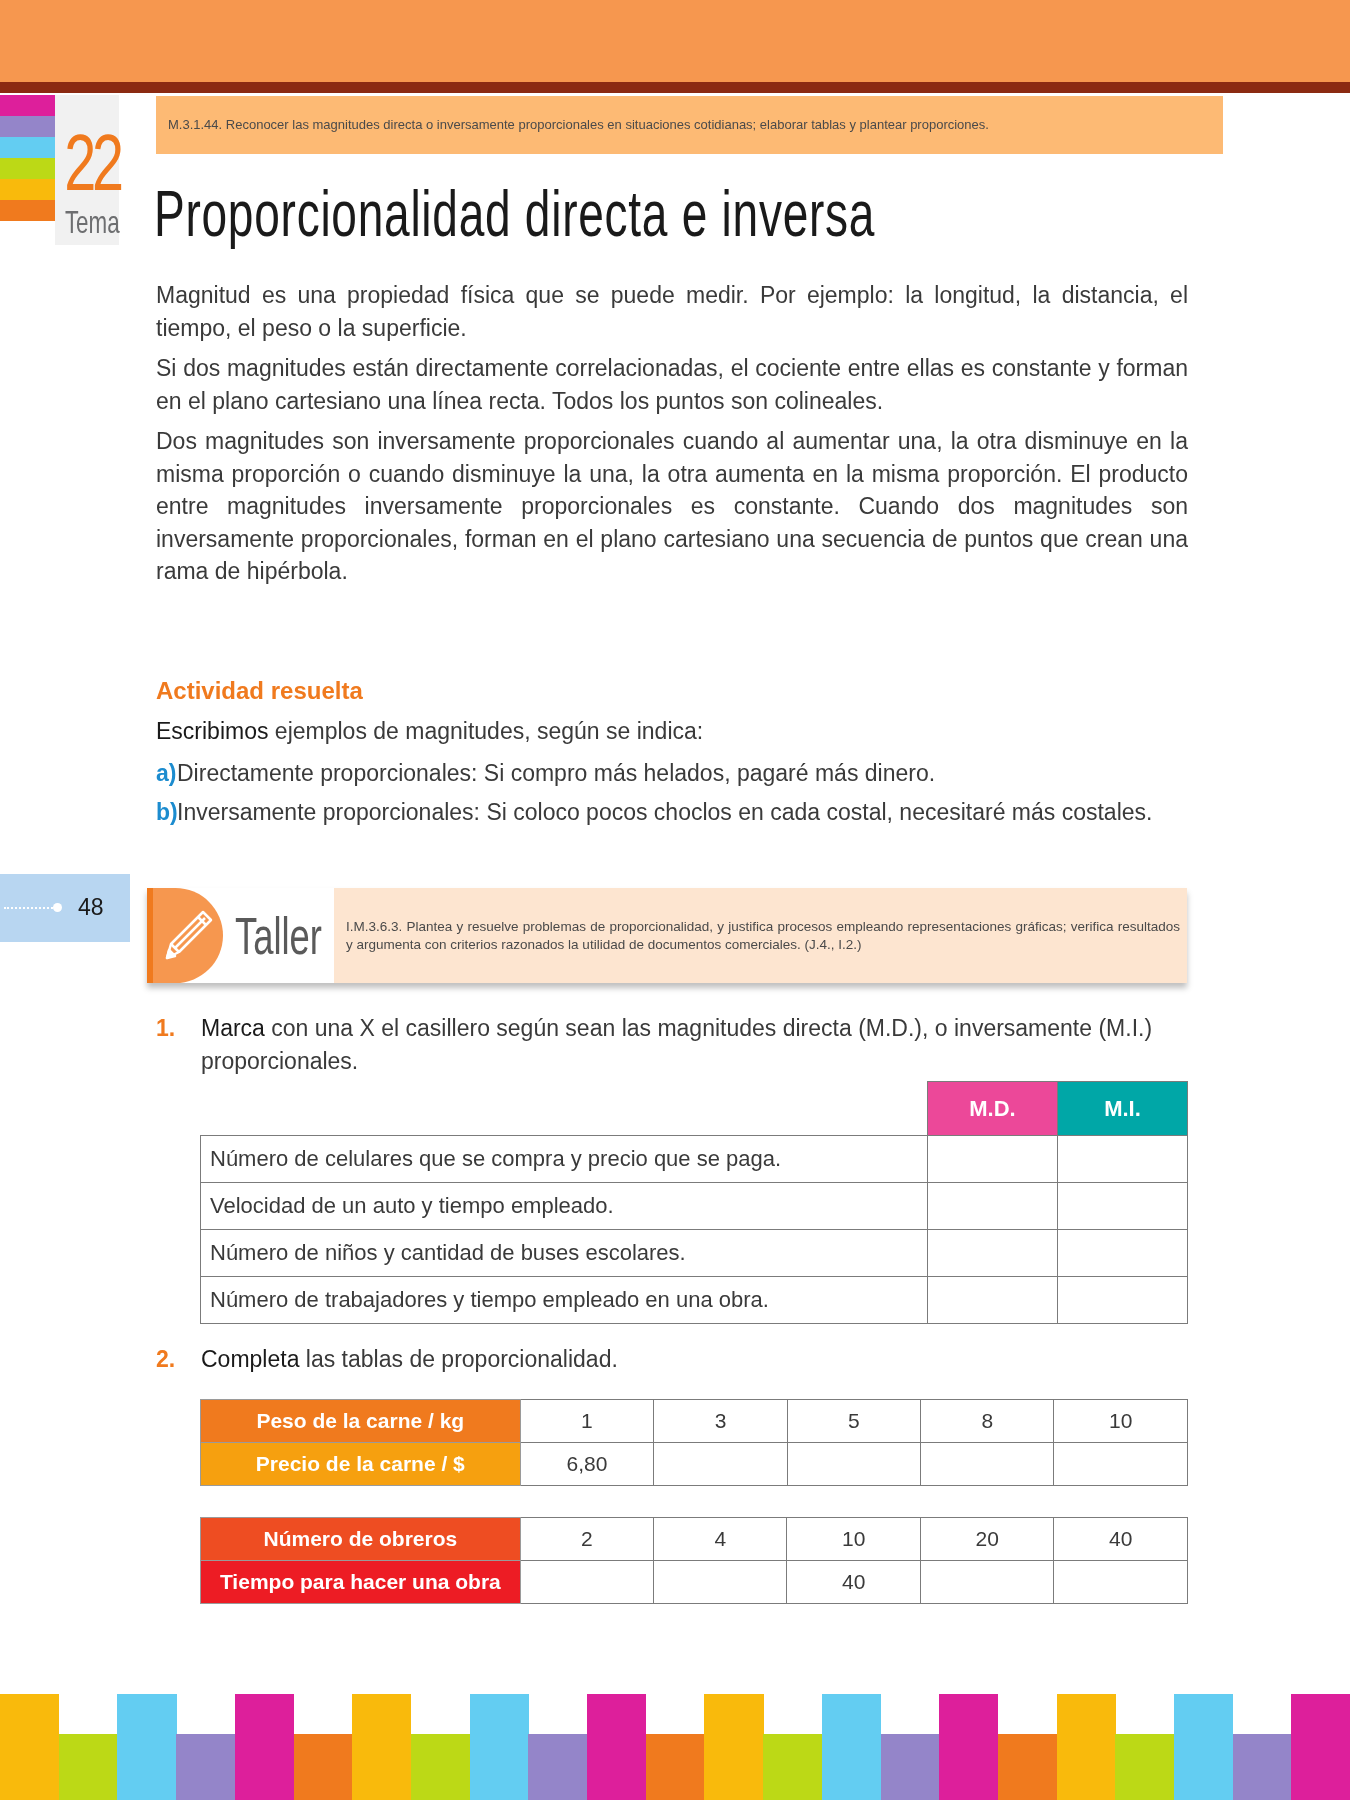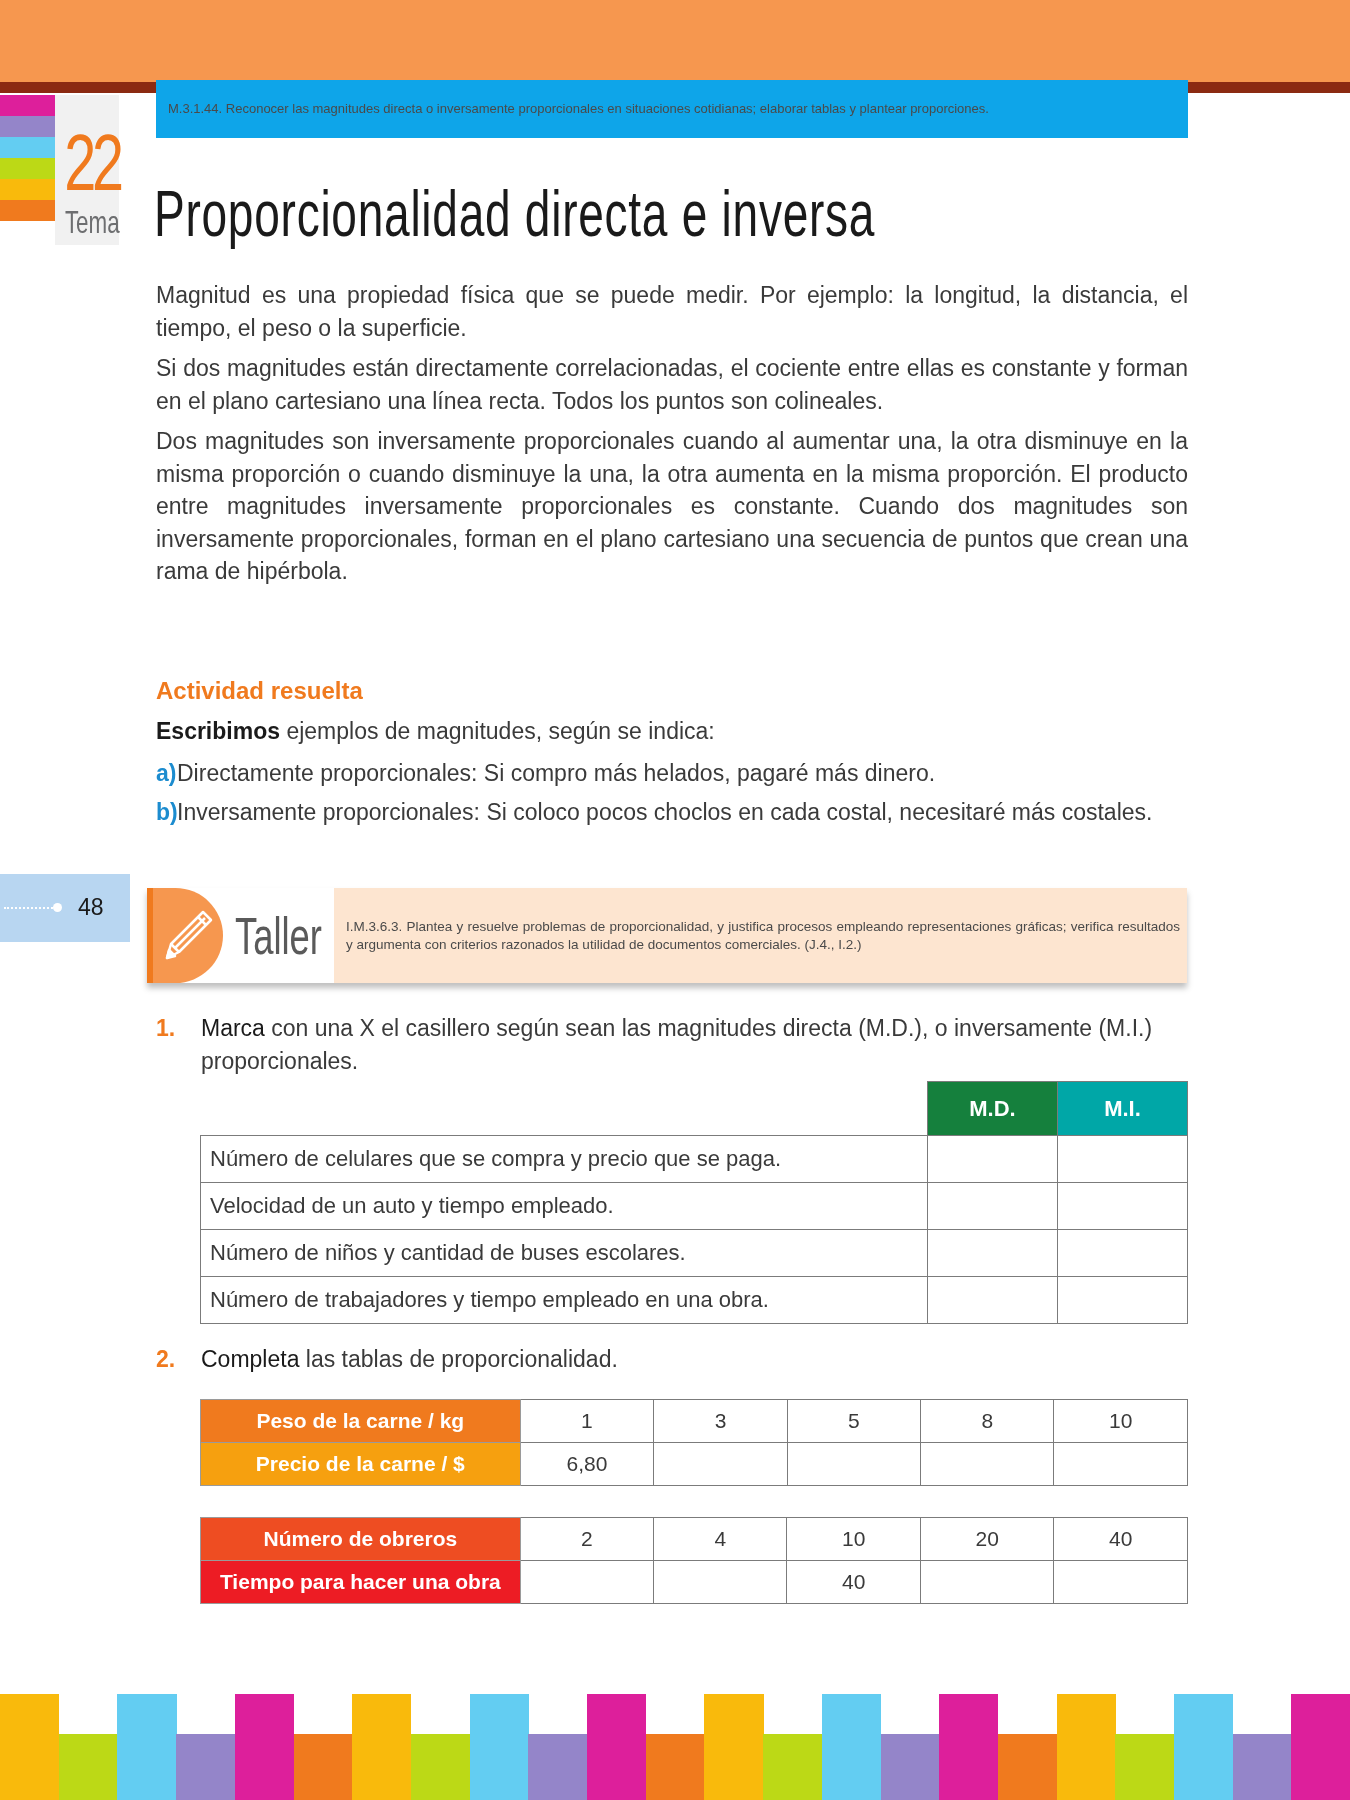--- a/index.html
+++ b/index.html
@@ -11,33 +11,33 @@
   .side-strip { position: absolute; left: 0; top: 95px; width: 55px; }
   .side-strip div { height: 21px; }
 
   .tema-box { position: absolute; left: 55px; top: 95px; width: 64px; height: 150px; background: #f1f1f1; }
   .tema-num { position: absolute; left: 0; top: 28px; width: 66px; text-align: center; color: #f07a1e;
               font-family: "Liberation Sans Narrow", "Liberation Sans", sans-serif; font-size: 80px; line-height: 80px;
               letter-spacing: -6px; transform: scaleX(0.72); }
   .tema-label { position: absolute; left: 0; top: 110px; width: 66px; text-align: center; color: #6d6e70;
                 font-size: 32px; line-height: 34px; transform: scaleX(0.7); }
 
-  .skill-box { position: absolute; left: 156px; top: 80px; width: 1032px; height: 58px; background: #0ea5e9; }
+  .skill-box { position: absolute; left: 156px; top: 96px; width: 1032px; height: 58px; background: #fdba74; padding-left: 35px; }
   .skill-text { position: absolute; left: 12px; top: 21px; font-size: 13px; color: #4a4a4a; white-space: nowrap; }
 
   .page-title { position: absolute; left: 154px; top: 178px; font-size: 64px; line-height: 72px; color: #1a1a1a;
                 transform: scaleX(0.72); transform-origin: left top; white-space: nowrap; letter-spacing: 1px; }
 
   .content { position: absolute; left: 156px; width: 1032px; font-size: 23px; line-height: 32.5px; color: #3a3a3a; }
   .content p { margin: 0 0 8px 0; text-align: justify; }
   .intro { top: 279px; }
 
   .act-title { position: absolute; left: 156px; top: 677px; color: #f07a1e; font-weight: bold; font-size: 24px; }
   .act-intro { position: absolute; left: 156px; top: 718px; font-size: 23px; color: #3a3a3a; }
-  .act-intro b { color: #1a1a1a; font-weight: bold; }
+  .act-intro b { color: #1a1a1a; font-weight: normal; }
   .act-item { position: absolute; left: 156px; width: 1032px; font-size: 23px; line-height: 32.5px; color: #3a3a3a; }
   .act-item .lbl { position: absolute; left: 0; top: 0; color: #1c8ccf; font-weight: bold; }
   .act-item .txt { margin-left: 21px; display: block; text-align: justify; }
   .item-a { top: 757px; }
   .item-b { top: 796px; }
 
   .page-tab { position: absolute; left: 0; top: 874px; width: 130px; height: 68px; background: #b8d6f1; }
   .page-tab .dots { position: absolute; left: 4px; top: 33px; width: 52px; border-top: 2px dotted #ffffff; }
   .page-tab .dot { position: absolute; left: 53px; top: 29px; width: 9px; height: 9px; border-radius: 50%; background: #ffffff; }
   .page-tab .num { position: absolute; left: 78px; top: 20px; font-size: 23px; color: #1a1a1a; }
@@ -59,21 +59,21 @@
   .q .t { display: block; margin-left: 45px; }
   .q b { color: #1a1a1a; font-weight: normal; }
   .q1 { top: 1012px; }
   .q2 { top: 1343px; }
 
   table { border-collapse: collapse; position: absolute; }
   .t1 { left: 200px; top: 1081px; width: 988px; }
   .t1 td, .t1 th { border: 1px solid #7b7b7b; height: 44px; }
   .t1 .hd-empty { border: none; }
   .t1 th { color: #ffffff; font-size: 22px; height: 51px; font-weight: bold; }
-  .t1 .md { background: #15803d; width: 127px; }
+  .t1 .md { background: #ec4899; width: 127px; }
   .t1 .mi { background: #00a7a7; width: 127px; }
   .t1 td.desc { font-size: 22px; padding-left: 9px; color: #3a3a3a; }
 
   .t2, .t3 { left: 200px; width: 988px; }
   .t2 { top: 1399px; }
   .t3 { top: 1517px; }
   .t2 td, .t3 td { border: 1px solid #7b7b7b; height: 40px; text-align: center; font-size: 21px; color: #3a3a3a; width: 132px; }
   .t2 td.h, .t3 td.h { color: #ffffff; font-weight: bold; width: 320px; border-color: #9a9a9a; }
 
   .bottom { position: absolute; left: 0; top: 1694px; width: 1350px; height: 106px; }

